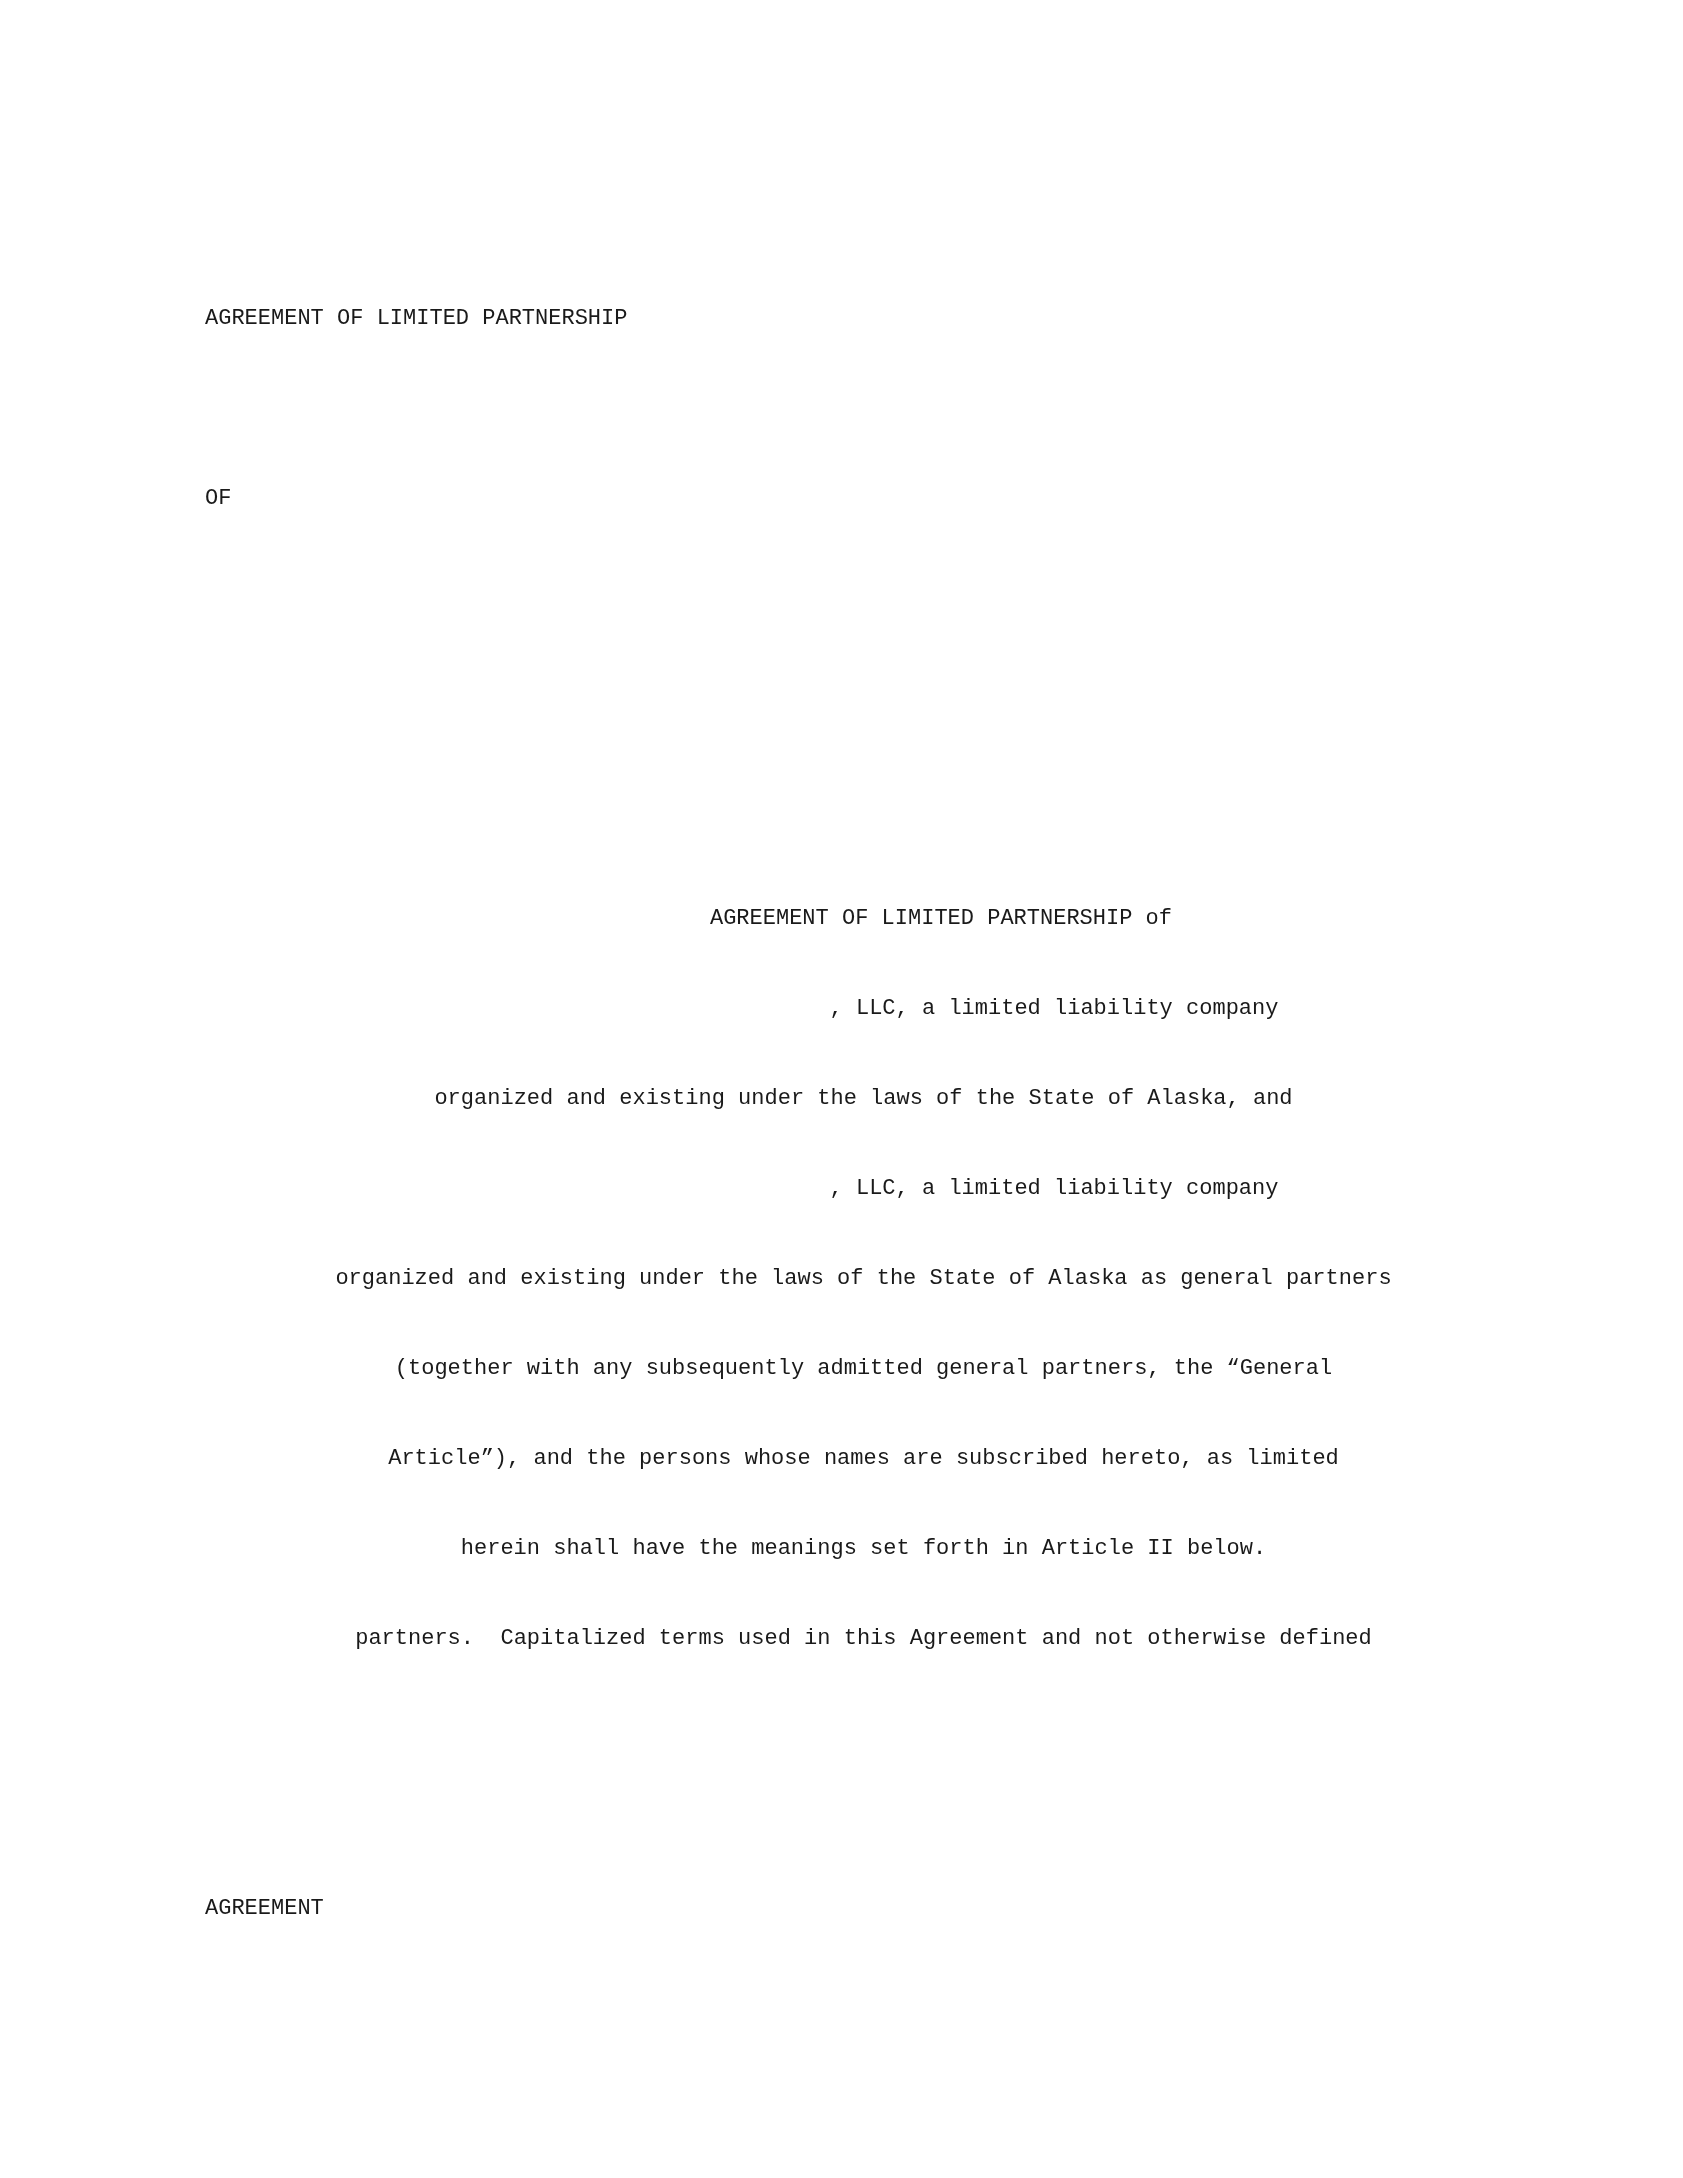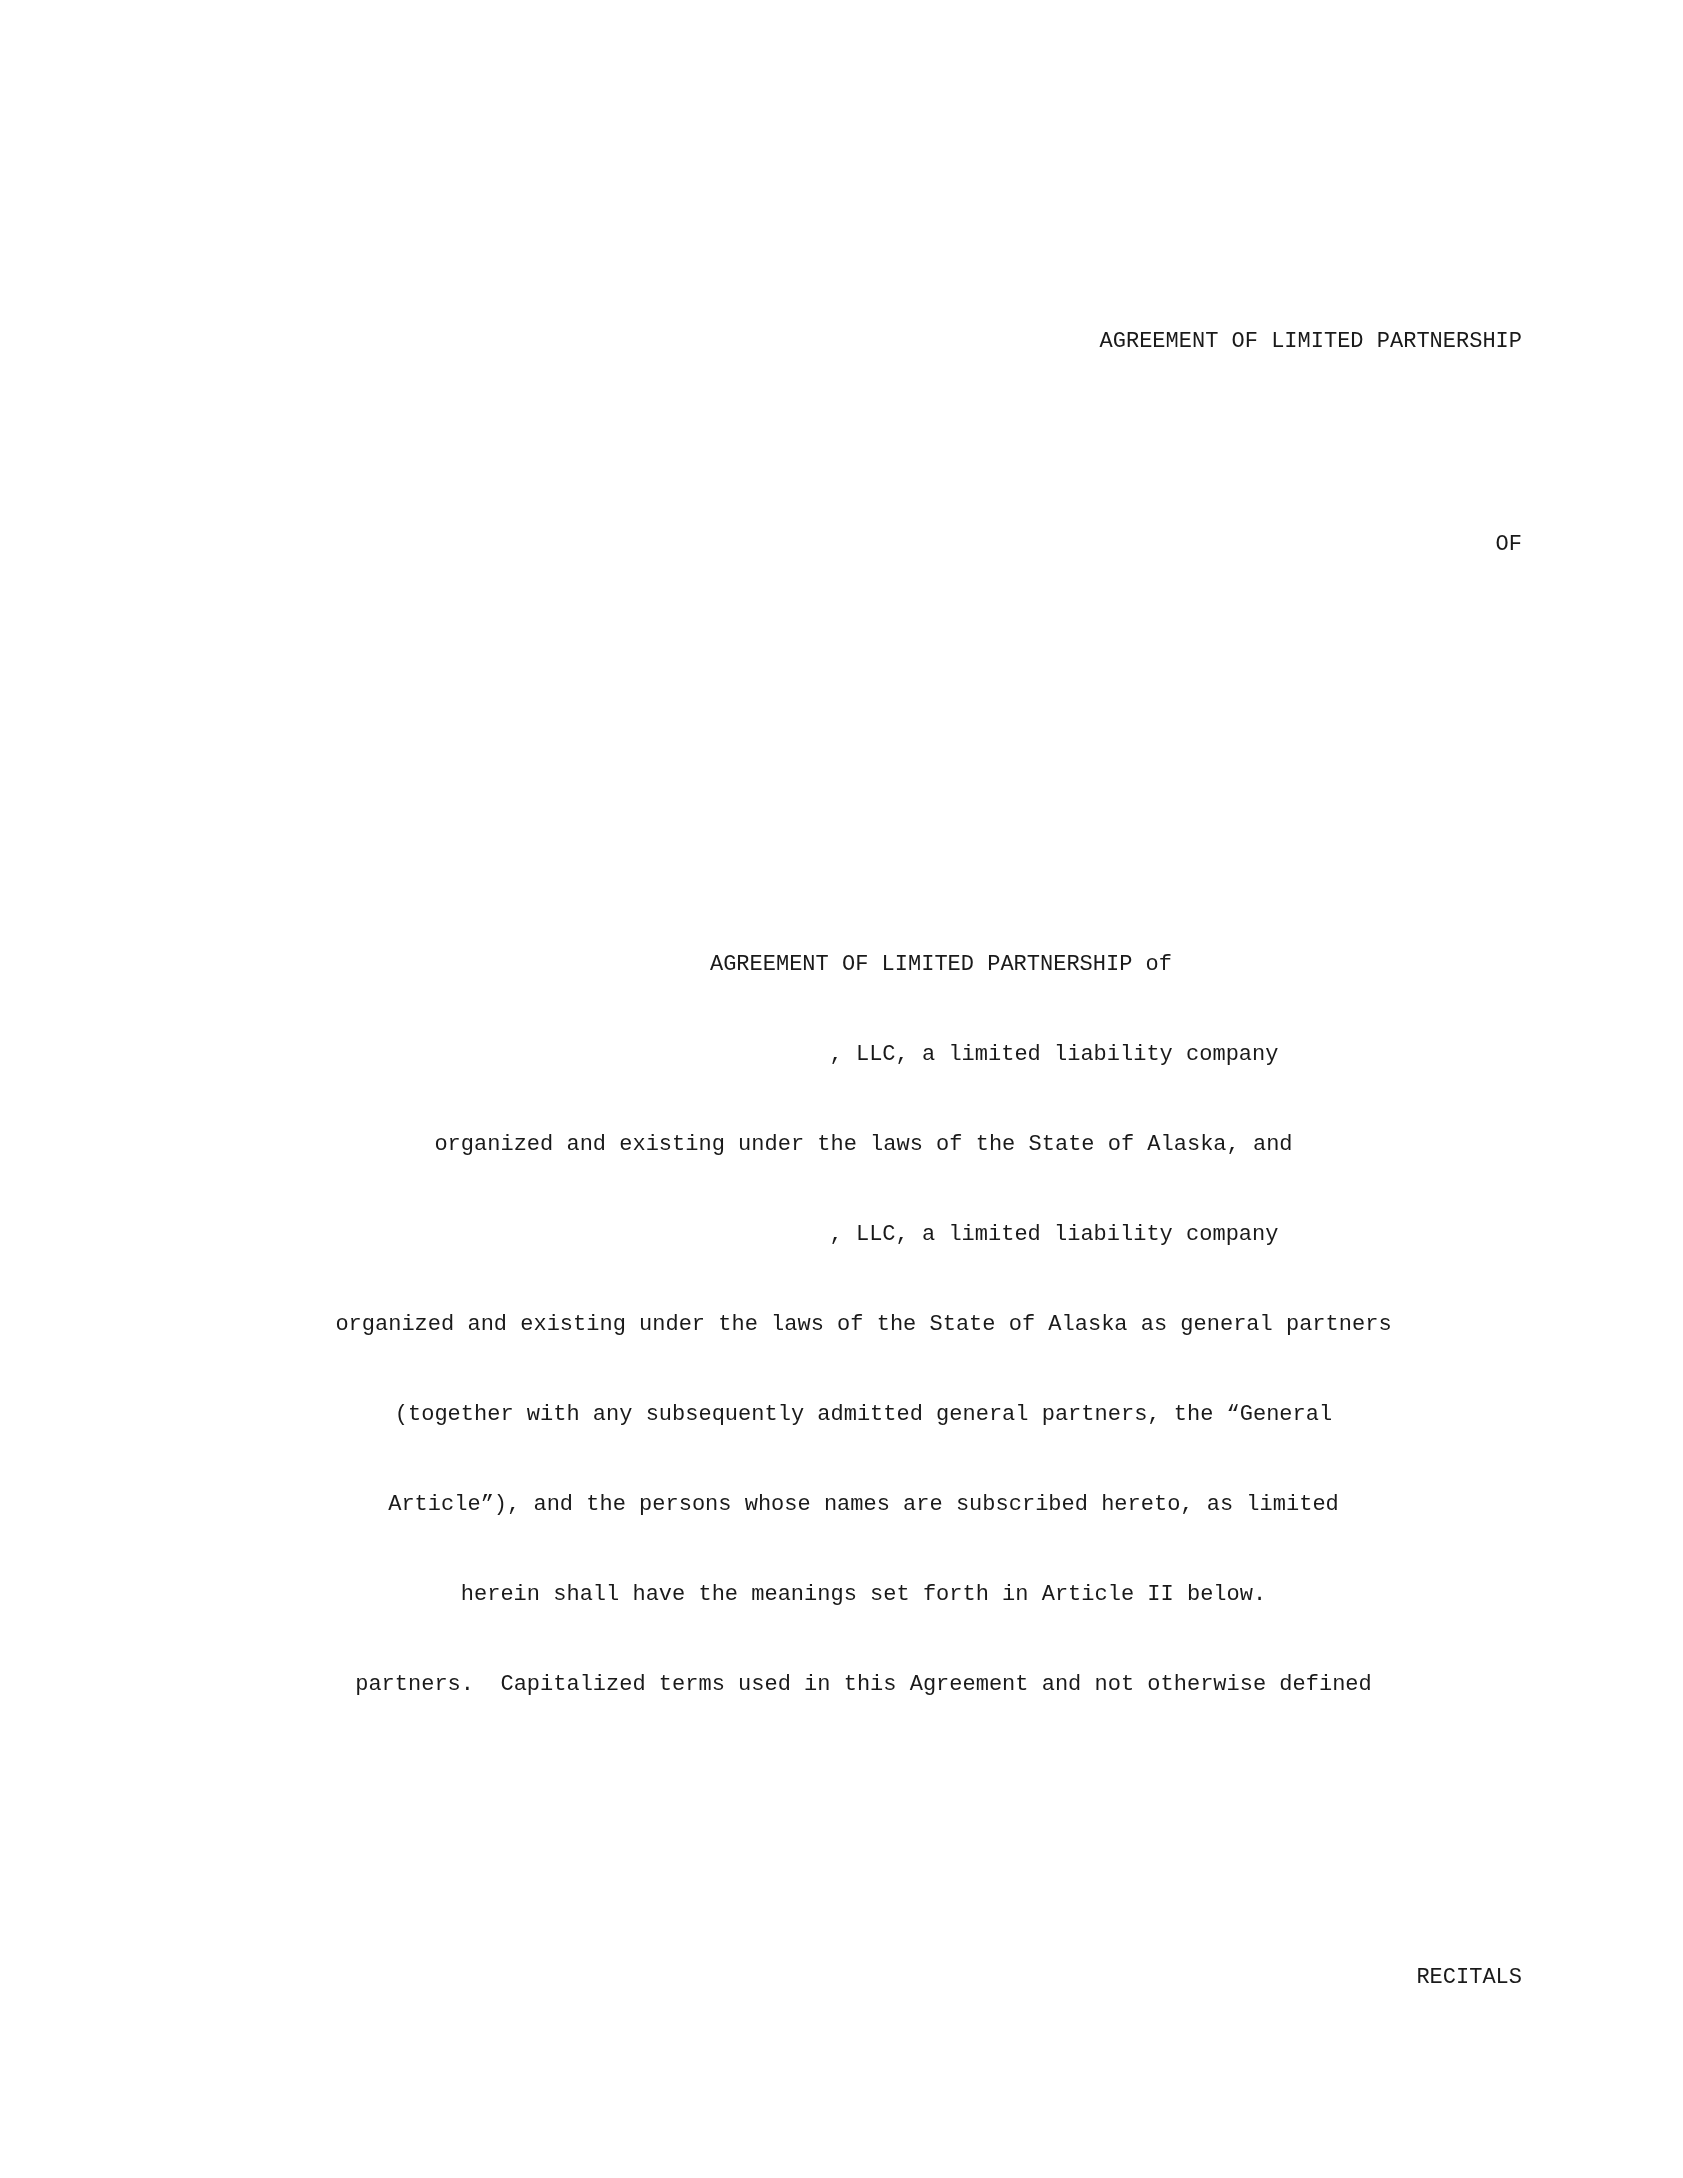--- a/index.html
+++ b/index.html
@@ -31,21 +31,21 @@
   }
   .line {
     white-space: pre;
     min-height: 30px;
     text-align: center;
   }
   .blank {
     min-height: 30px;
     white-space: pre;
   }
-  .ctr { text-align: right; margin-top: 23px; }
+  .ctr { text-align: left; }
   .u  { text-underline-offset: 3px; }
   .blankline {
     display: inline-block;
     border-bottom: 2px solid #2a2a2a;
     vertical-align: -4px;
   }
   .bl-long { width: 223px; }
   .bl-short { width: 89px; }
   .ind { display: inline-block; }
 </style>
@@ -70,21 +70,21 @@
     <div class="line"><span class="ind" style="width:381px"></span><span>, LLC, a limited liability company</span></div>
     <div class="line">organized and existing under the laws of the State of Alaska as general partners</div>
     <div class="line"><span>(together with any subsequently admitted general partners, the “</span><span class="u">General</span></div>
     <div class="line"><span class="u">Article</span><span>”), and the persons whose names are subscribed hereto, as limited</span></div>
     <div class="line"><span>herein shall have the meanings set forth in </span><span class="u">Article II</span><span> below.</span></div>
     <div class="line">partners.  Capitalized terms used in this Agreement and not otherwise defined</div>
 
     <div class="blank"> </div>
 
     
-    <div class="line ctr"><span class="u">RECITALS</span></div>
+    <div class="line ctr"><span class="u">AGREEMENT</span></div>
     <div class="blank"> </div>
     <div class="line"><span class="ind" style="width:132px"></span></div>
     
     
     
     
 
     
     
     

